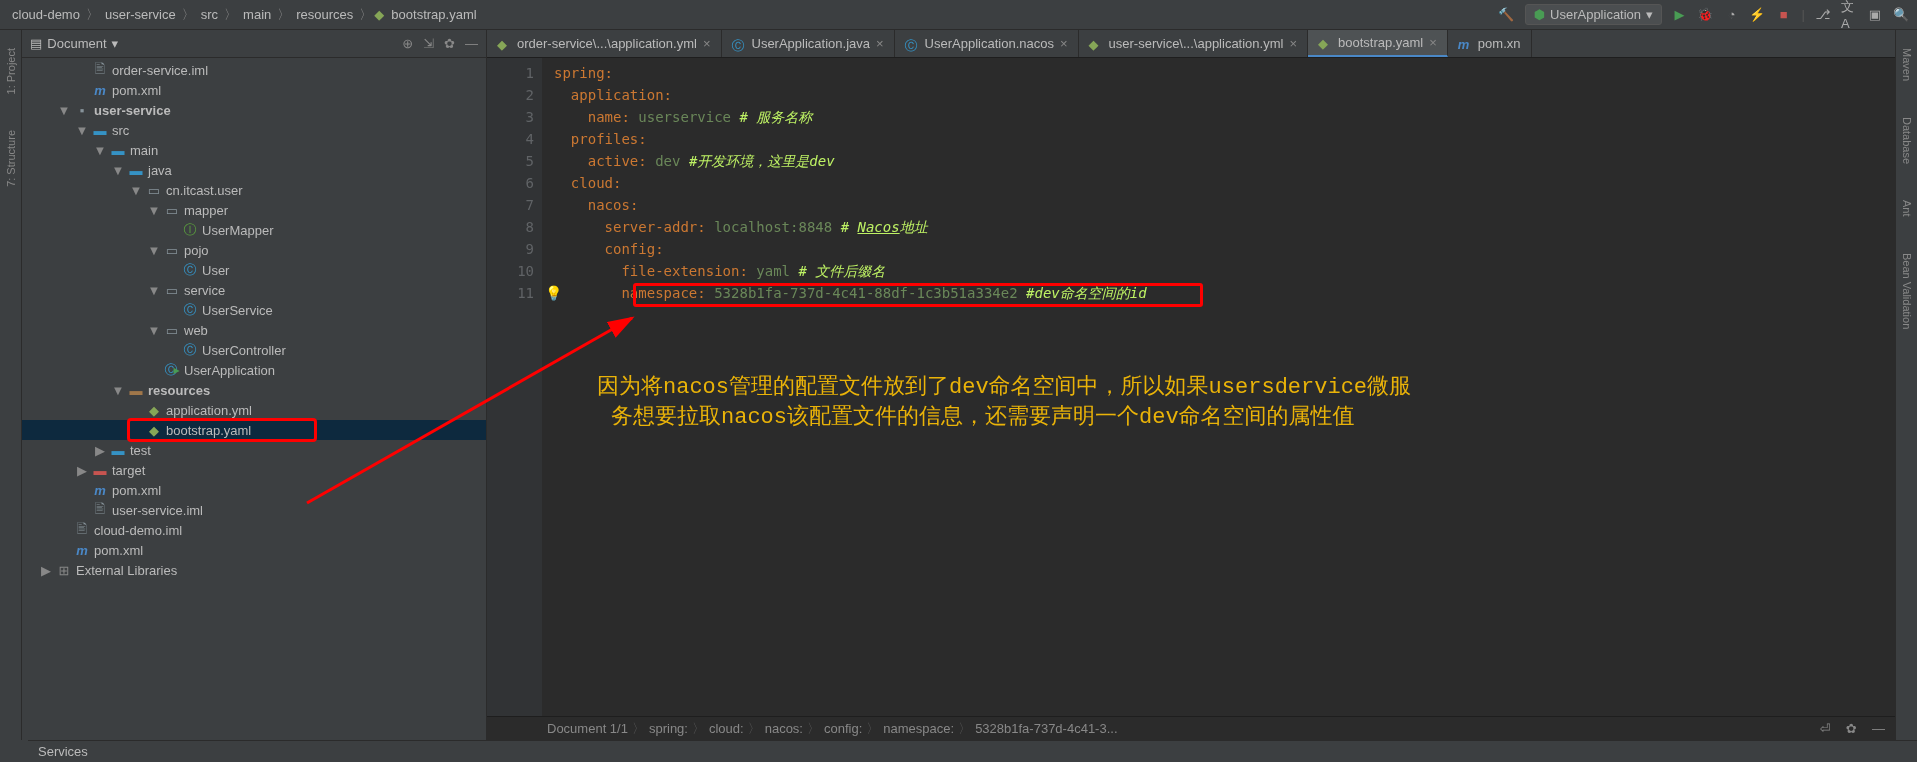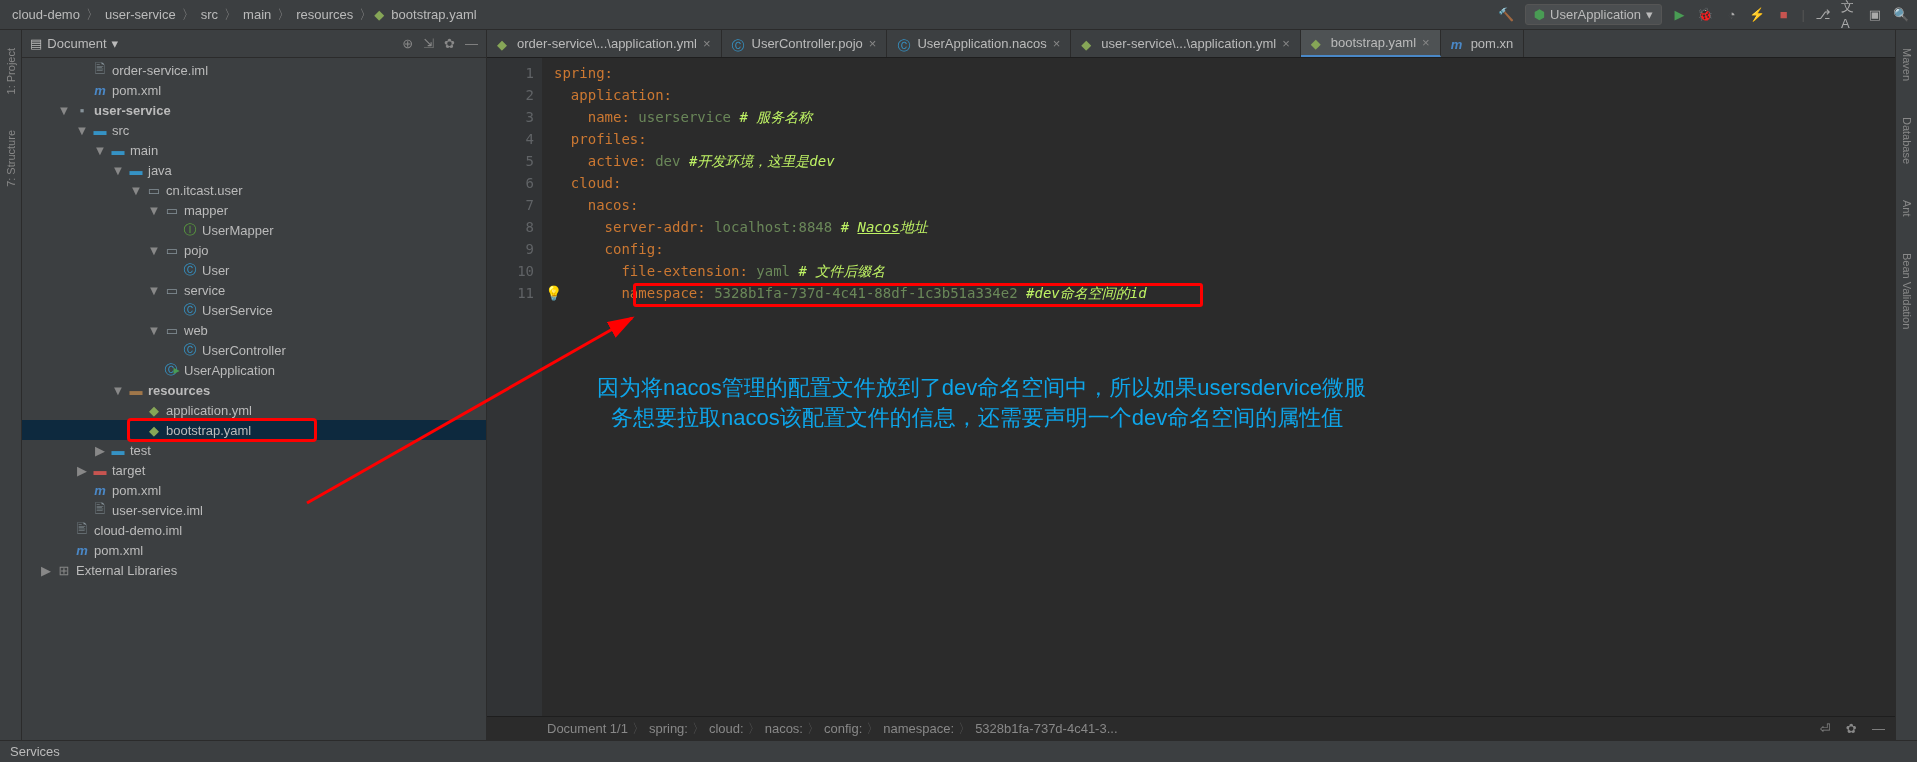--- a/index.html
+++ b/index.html
@@ -65,26 +65,26 @@
 .col { color: #cc7832; }
 .u { text-decoration: underline; }
 
 .status-breadcrumb { display: flex; align-items: center; height: 24px; padding: 0 10px 0 60px; border-top: 1px solid #1e1e1e; gap: 4px; color: #888; }
 .status-breadcrumb .sep { color: #555; }
 
 
 .right-gutter { width: 22px; background: #3c3f41; border-left: 1px solid #2b2b2b; display: flex; flex-direction: column; align-items: center; padding-top: 10px; gap: 20px; }
 
 
-.bottom-bar { height: 22px; background: #3c3f41; border-top: 1px solid #2b2b2b; display: flex; align-items: center; padding: 0 10px; }
+.bottom-bar { height: 22px; background: #3c3f41; border-top: 1px solid #2b2b2b; display: flex; align-items: center; padding: 0 10px; margin-left: 28px; }
 .bottom-bar .spacer { flex: 1; }
 
 
 .anno-box { position: absolute; border: 3px solid red; border-radius: 3px; }
-.anno-text { position: absolute; color: #0ea5e9; font-size: 22px; font-family: Liberation Sans, sans-serif; line-height: 1.4; }
+.anno-text { position: absolute; color: #eab308; font-size: 22px; font-family: Liberation Mono, monospace; line-height: 1.4; }
 
 svg { display: block; }
 </style>
 </head>
 <body>
 
 <div class="ide">
 
   <div class="breadcrumb-bar">
     <div class="breadcrumbs">
@@ -280,21 +280,21 @@
 
     <div class="editor-area">
       <div class="tabs" id="tabs">
           <div class="tab">
             <span class="tab-icon"><span style="color:#86a657">◆</span></span>
             <span>order-service\...\application.yml</span>
             <span class="tab-close">×</span>
           </div>
           <div class="tab">
             <span class="tab-icon"><span style="color:#3592c4">Ⓒ</span></span>
-            <span>UserController.pojo</span>
+            <span>UserApplication.java</span>
             <span class="tab-close">×</span>
           </div>
           <div class="tab">
             <span class="tab-icon"><span style="color:#3592c4">Ⓒ</span></span>
             <span>UserApplication.nacos</span>
             <span class="tab-close">×</span>
           </div>
           <div class="tab">
             <span class="tab-icon"><span style="color:#86a657">◆</span></span>
             <span>user-service\...\application.yml</span>

